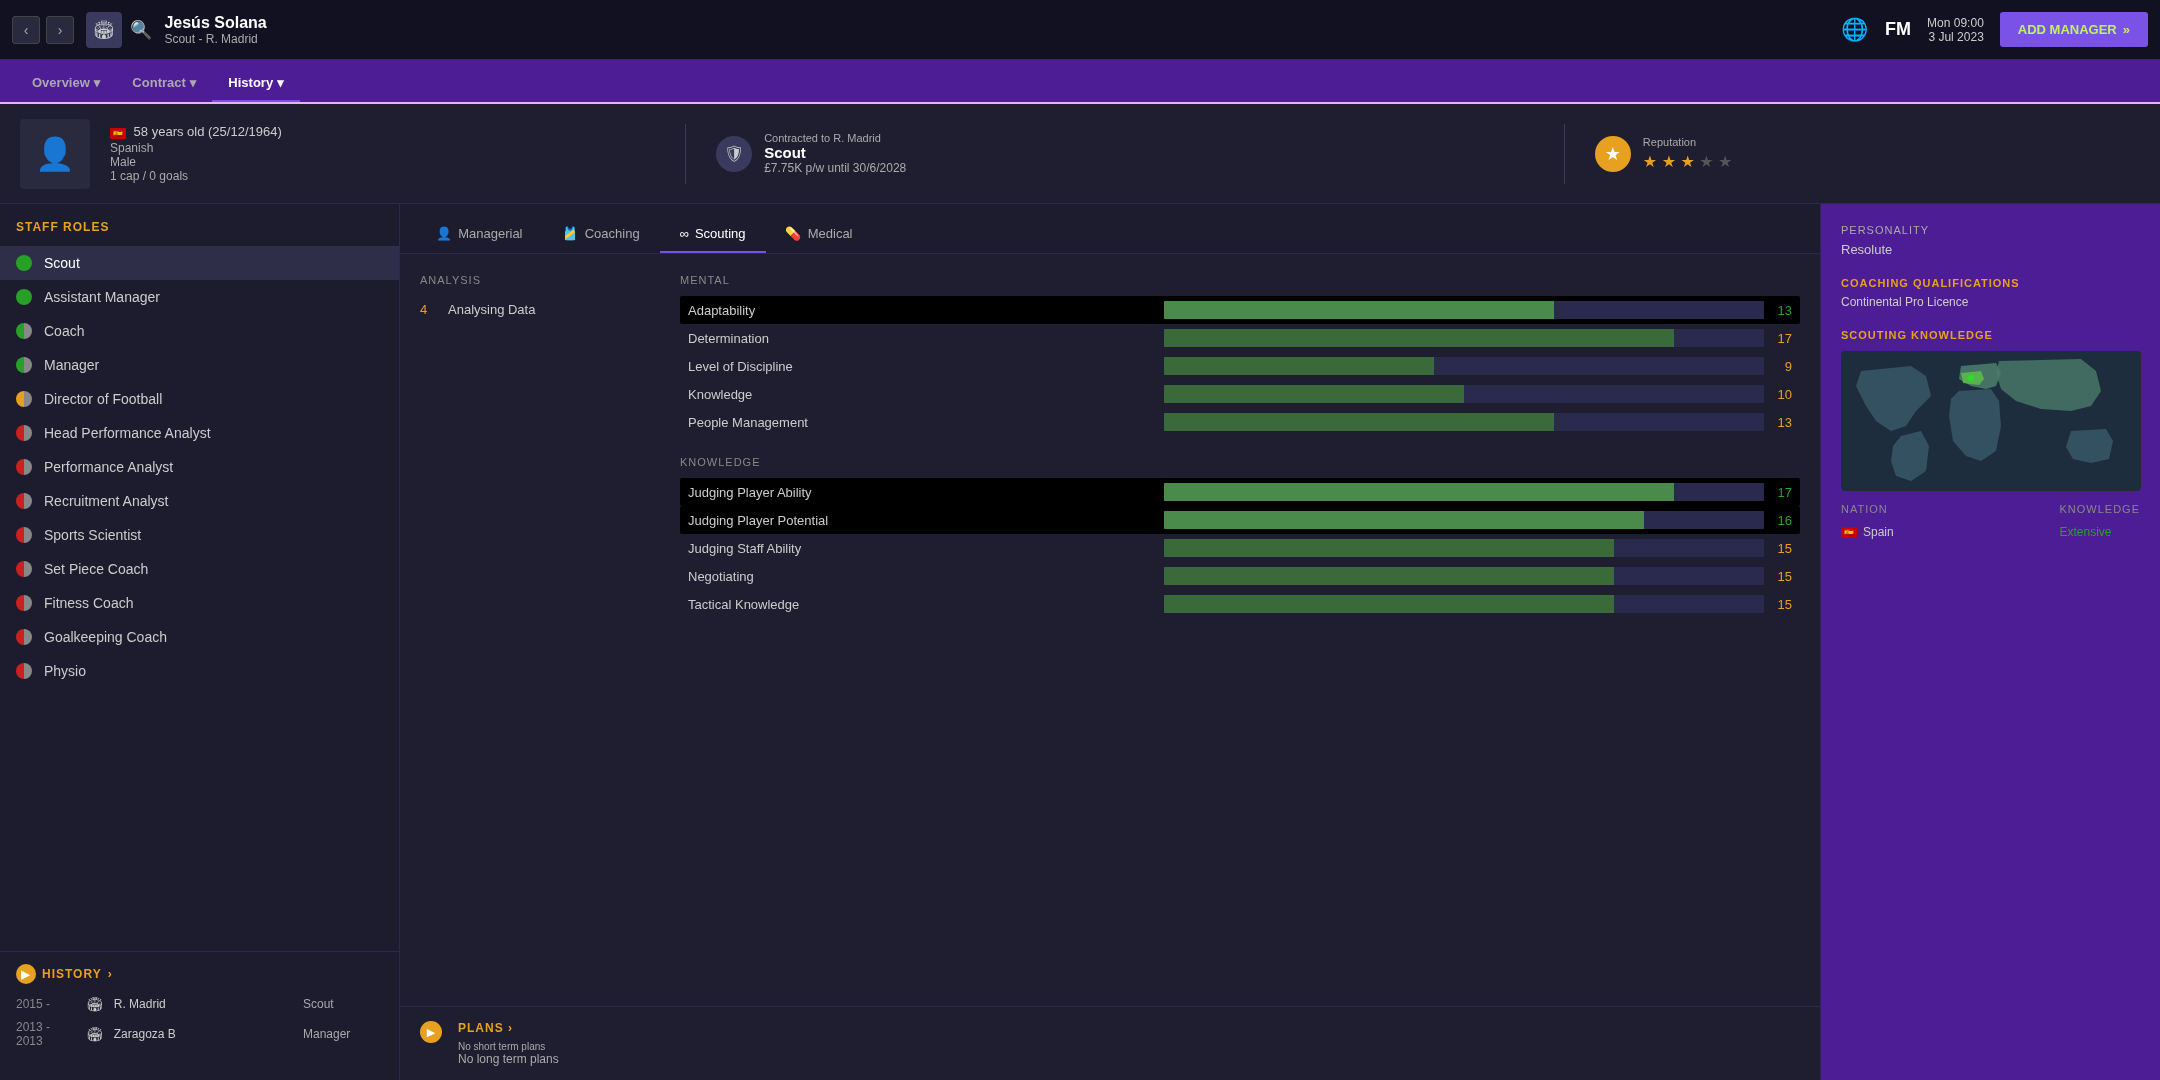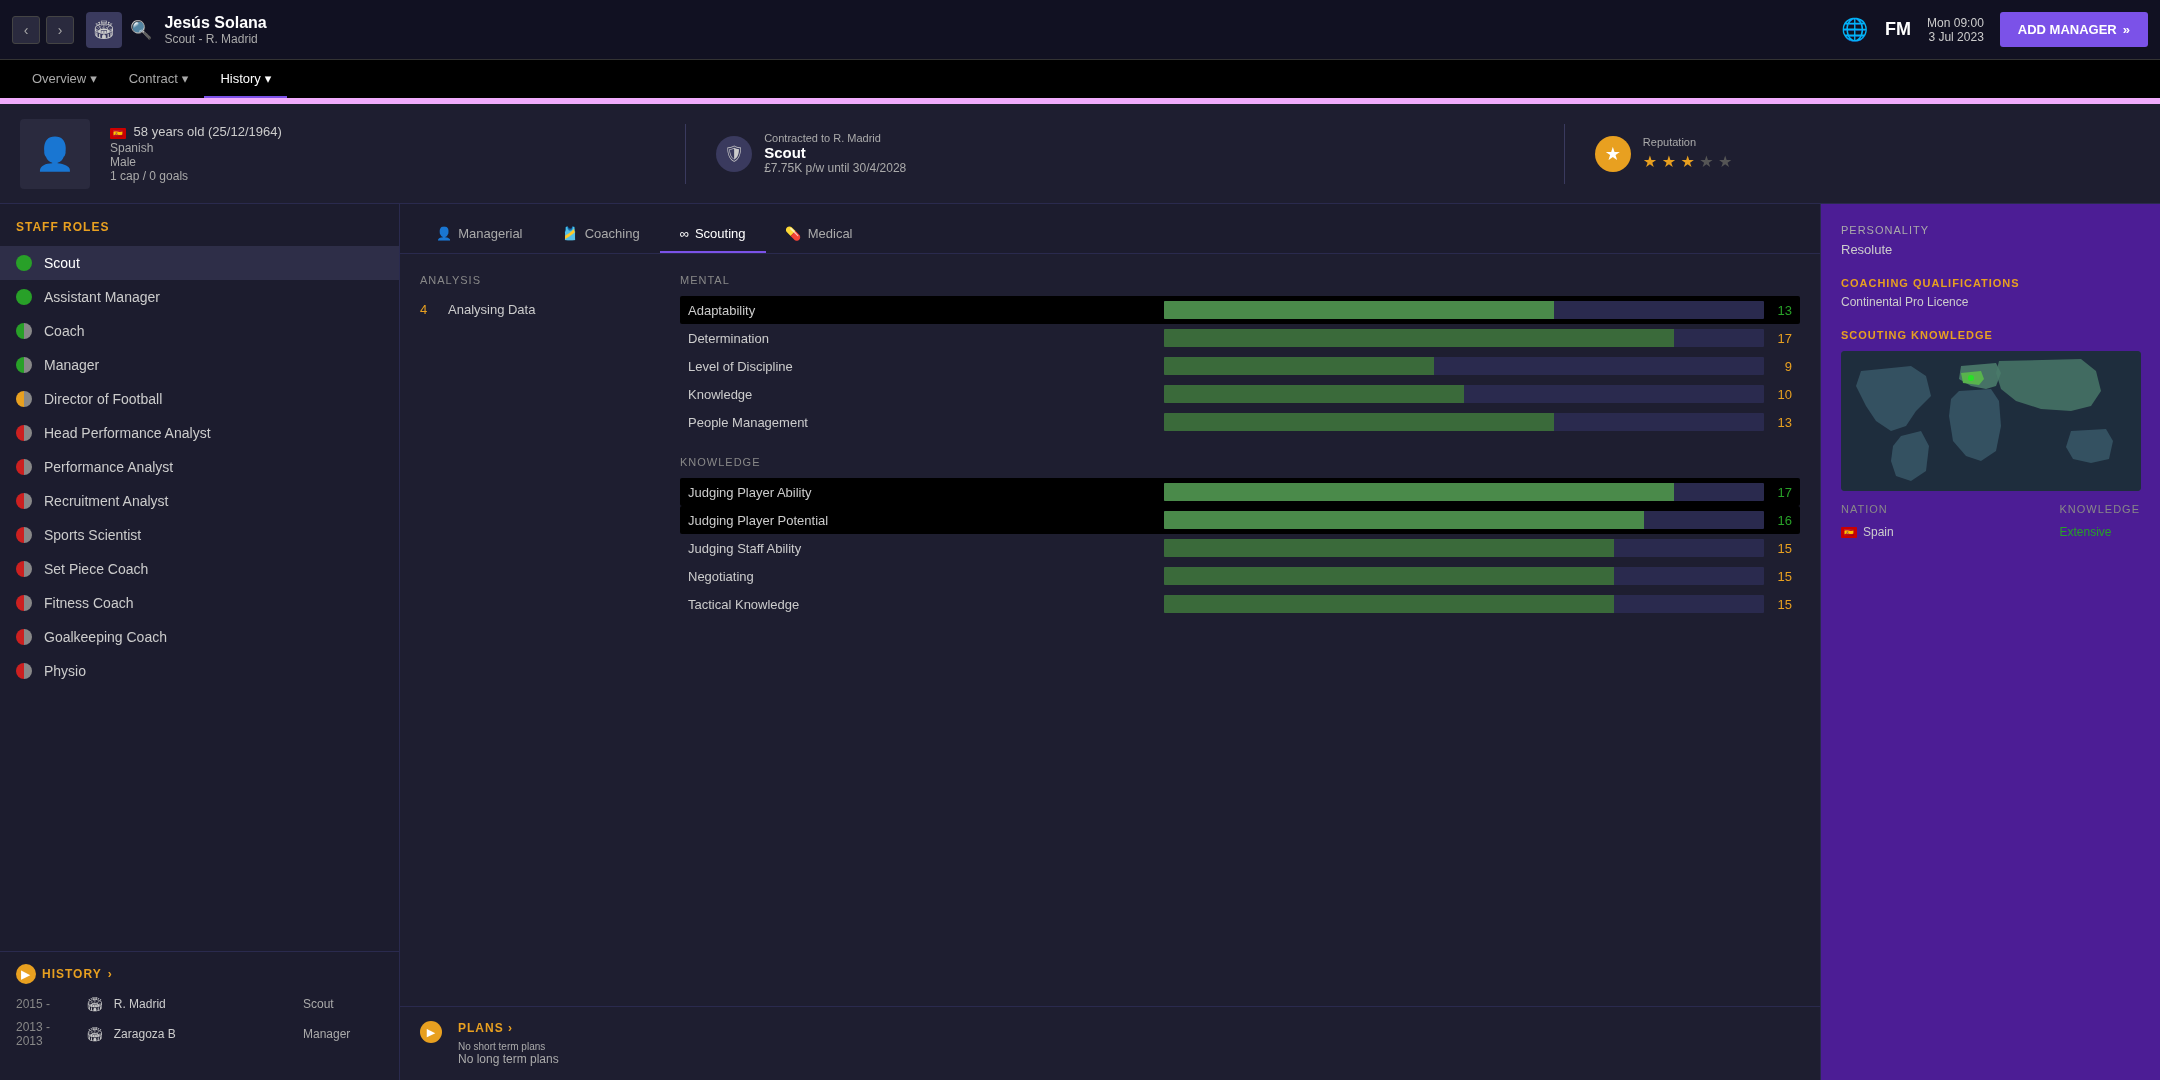--- a/index.html
+++ b/index.html
@@ -48,39 +48,40 @@
     }
     .person-info { flex: 1; }
     .person-name { color: #fff; font-size: 16px; font-weight: bold; }
     .person-role { color: #aaa; font-size: 12px; }
     .top-right { display: flex; align-items: center; gap: 16px; margin-left: auto; }
     .globe-icon { font-size: 22px; color: #aaa; }
     .fm-logo { color: #fff; font-size: 18px; font-weight: bold; }
     .datetime { text-align: right; color: #ccc; font-size: 12px; }
     .add-manager-btn {
       background: #7b52e8;
-      color: #ffffff;
+      color: #bef264;
       border: none;
       padding: 10px 18px;
       font-size: 13px;
       font-weight: bold;
       cursor: pointer;
       border-radius: 3px;
       display: flex; align-items: center; gap: 6px;
     }
 
     
     .nav-tabs {
-      background: #000000;
+      background: #4c1d95;
       display: flex;
       gap: 0;
       padding: 0 16px;
-      border-bottom: 6px solid #f0abfc;
+      border-bottom: 2px solid #f0abfc;
       height: 44px;
       align-items: flex-end;
+      font-weight: bold;
     }
     .nav-tab {
       padding: 10px 16px;
       color: #aaa;
       cursor: pointer;
       font-size: 13px;
       border-bottom: 2px solid transparent;
       display: flex; align-items: center; gap: 4px;
     }
     .nav-tab.active {
@@ -391,21 +392,21 @@
     <div class="profile-nationality">Spanish</div>
     <div class="profile-nationality">Male</div>
     <div class="profile-nationality">1 cap / 0 goals</div>
   </div>
   <div class="divider-v"></div>
   <div class="contract-section">
     <div class="contract-badge">🛡</div>
     <div class="contract-details">
       <div class="contracted-to">Contracted to R. Madrid</div>
       <div class="role-title">Scout</div>
-      <div class="salary">£7.75K p/w until 30/4/2028</div>
+      <div class="salary">£7.75K p/w until 30/6/2028</div>
     </div>
   </div>
   <div class="divider-v"></div>
   <div class="reputation-section">
     <div class="rep-star-icon">★</div>
     <div>
       <div class="rep-label">Reputation</div>
       <div class="stars">
         <span>★</span>
         <span>★</span>

